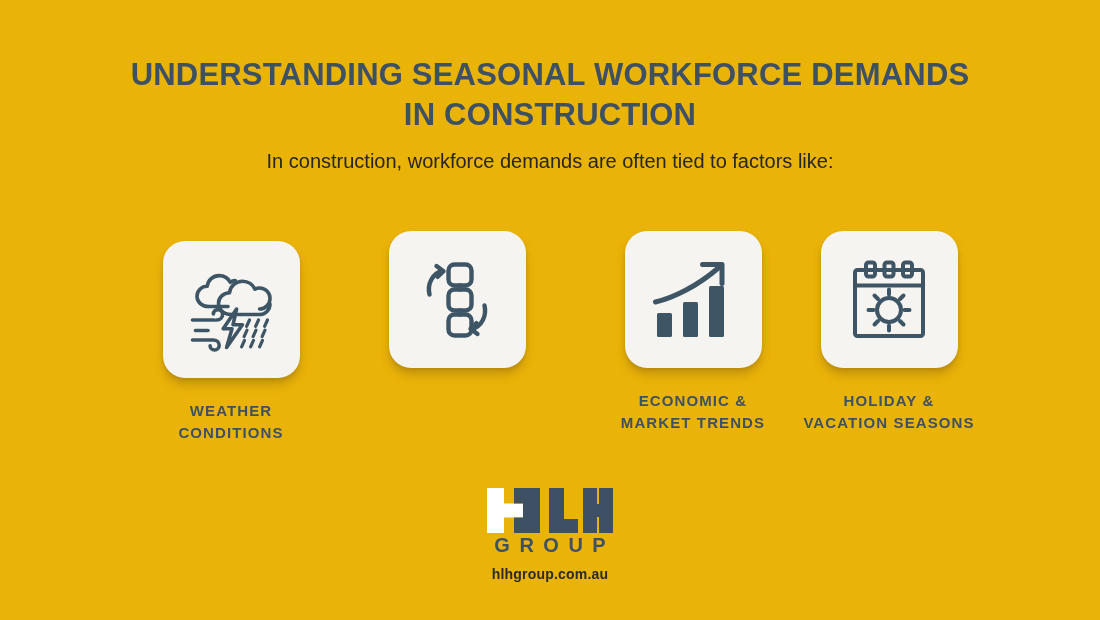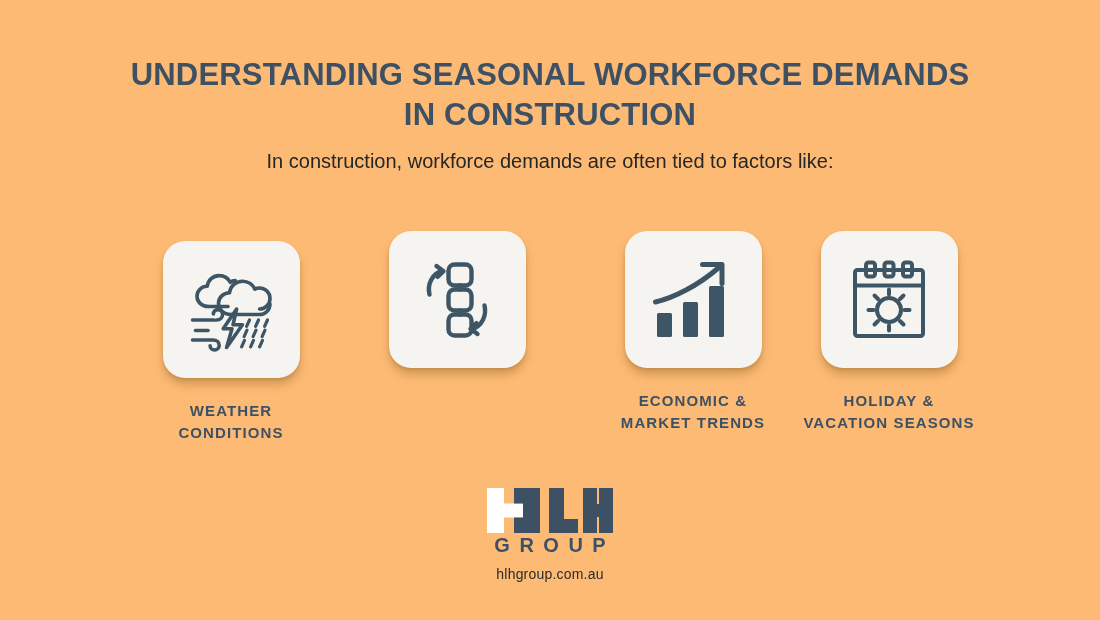--- a/index.html
+++ b/index.html
@@ -12,21 +12,21 @@
     background: #e8b740;
     font-family: "Liberation Sans", sans-serif;
     overflow: hidden;
     position: relative;
   }
 
   .canvas {
     position: relative;
     width: 1100px;
     height: 620px;
-    background: #fdba74;
+    background: #eab308;
   }
 
   
   .headline {
     position: absolute;
     top: 55px;
     left: 0;
     width: 1100px;
     text-align: center;
     color: #3e5164;
@@ -114,21 +114,21 @@
     font-size: 20px;
     font-weight: 700;
     letter-spacing: 9.5px;
     text-indent: 9.5px;
     line-height: 24px;
   }
   .logo-url {
     margin-top: 8px;
     color: #2b2b2b;
     font-size: 14px;
-    font-weight: 400;
+    font-weight: 700;
     letter-spacing: 0.2px;
     line-height: 18px;
   }
 </style>
 </head>
 <body>
 
 <div class="canvas">
 
   <div class="headline">

